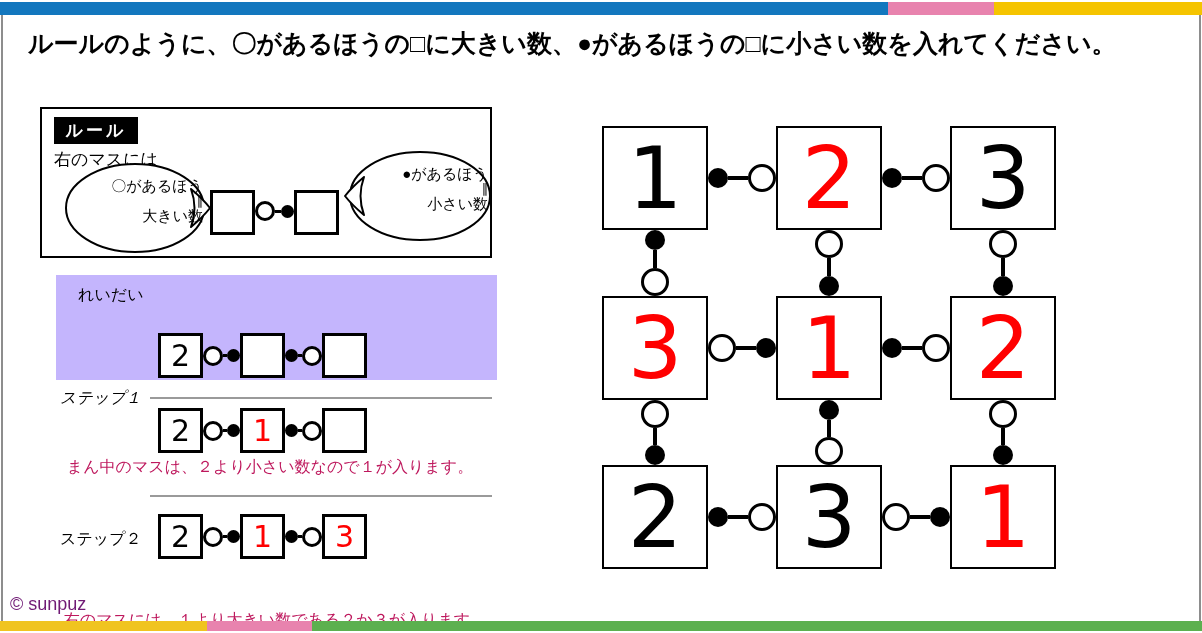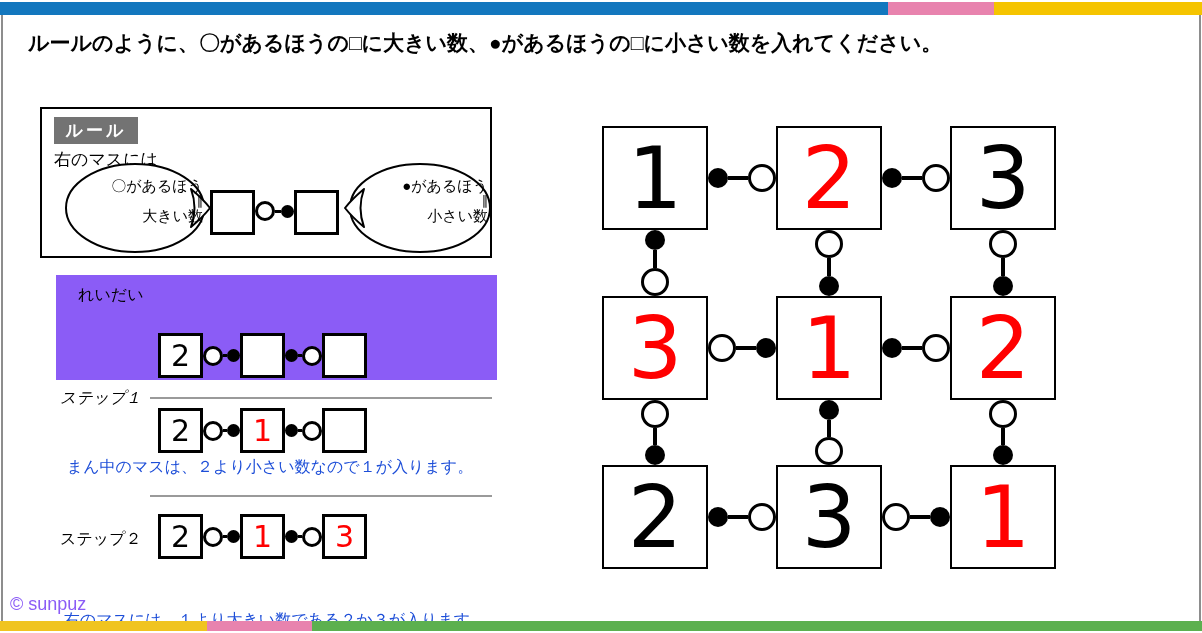--- a/index.html
+++ b/index.html
@@ -12,26 +12,26 @@
   }
   .abs { position: absolute; }
 
   
   .bar-seg { position: absolute; height: 13px; top: 2px; }
   .bbar-seg { position: absolute; height: 10px; top: 621px; }
   .edge-line { position: absolute; width: 2px; top: 15px; height: 606px; background: #8d8d8d; }
 
   
   .title { left: 28px; top: 25px; width: 1160px;
-           font-size: 21px; font-weight: bold; line-height: 36px; }
+           font-size: 25px; font-weight: bold; line-height: 36px; }
 
   
   .rule-box { left: 40px; top: 107px; width: 452px; height: 151px;
               border: 2.5px solid #000; background: #fff; }
-  .rule-badge { left: 12px; top: 8px; width: 84px; height: 27px; background: #737373;
+  .rule-badge { left: 12px; top: 8px; width: 84px; height: 27px; background: #000000;
                 color: #fff; font-size: 17px; font-weight: bold;
                 display: flex; align-items: center; justify-content: center; letter-spacing: 3px; }
   .rule-sub { left: 12px; top: 39px; font-size: 17px; }
   .bubble { width: 170px; height: 95px; }
   .bubble svg { position: absolute; left: 0; top: 0; }
   .bubble-text { position: absolute; text-align: right; font-size: 15px; line-height: 18px; }
   .bubble-eq { font-size: 13px; line-height: 12px; display: block; }
 
   
   .cell { border: 3px solid #000; background: #fff; display: flex; align-items: center;
@@ -40,41 +40,41 @@
   .mini-row .cell { width: 45px; height: 45px; font-size: 30px; }
   .mini-conn { display: flex; align-items: center; justify-content: space-between; width: 37px; }
   .c { border-radius: 50%; flex: none; }
   .mini-conn .c[data-type="open"]   { width: 20px; height: 20px; background: #fff; border: 3px solid #000; }
   .mini-conn .c[data-type="filled"] { width: 13px; height: 13px; background: #000; }
   .mini-conn .ln { height: 3px; background: #000; flex: 1; }
   [data-color="red"]   { color: #ff0000; }
   [data-color="black"] { color: #000; }
 
   
-  .example-box { left: 56px; top: 275px; width: 441px; height: 105px; background: #8b5cf6; }
+  .example-box { left: 56px; top: 275px; width: 441px; height: 105px; background: #c4b5fd; }
   .ex-text { position: absolute; left: 22px; font-size: 16px; }
   .step-label { font-size: 16px; }
   .sep { height: 2px; background: #9a9a9a; }
-  .note { font-size: 16px; color: #1d4ed8; text-align: center; line-height: 18px; }
+  .note { font-size: 16px; color: #be185d; text-align: center; line-height: 18px; }
 
   
   .puzzle { left: 602px; top: 126px; width: 454px; height: 443px; }
   .pz-cell { position: absolute; width: 106px; height: 104px; border: 2px solid #000;
              background: #fff; display: flex; align-items: center; justify-content: center;
              font-size: 86px; line-height: 1; font-family: "DejaVu Sans", sans-serif; }
   .pz-conn-h { position: absolute; display: flex; align-items: center;
                justify-content: space-between; width: 68px; height: 28px; }
   .pz-conn-h .ln { height: 3.5px; background: #000; flex: 1; }
   .pz-conn-v { position: absolute; display: flex; flex-direction: column; align-items: center;
                justify-content: space-between; width: 28px; }
   .pz-conn-v .ln { width: 3.5px; background: #000; flex: 1; }
   .puzzle .c[data-type="open"]   { width: 28px; height: 28px; background: #fff; border: 3.5px solid #000; }
   .puzzle .c[data-type="filled"] { width: 20px; height: 20px; background: #000; }
 
-  .copyright { left: 10px; top: 594px; font-size: 18px; color: #8b5cf6; }
+  .copyright { left: 10px; top: 594px; font-size: 18px; color: #701a75; }
 </style>
 </head>
 <body>
 
 <div class="page">
 
   <div class="bar-seg" style="left:0; width:888px; background:#1377be;"></div>
   <div class="bar-seg" style="left:888px; width:106px; background:#e883ae;"></div>
   <div class="bar-seg" style="left:994px; width:208px; background:#f5c400;"></div>
 
@@ -94,21 +94,21 @@
         <ellipse cx="70" cy="47" rx="69" ry="44" fill="#fff" stroke="#000" stroke-width="2"></ellipse>
         <path d="M126,28 Q138,38 145,47 Q138,56 126,66 Q133,47 126,28 Z" fill="#fff" stroke="#000" stroke-width="2" stroke-linejoin="round"></path>
       </svg>
       <div class="bubble-text" style="left:2px; top:16px; width:136px;">
         <span>〇があるほう</span><br>
         <span class="bubble-eq">∥</span>
         <span>大きい数</span>
       </div>
     </div>
 
-    <div class="abs bubble" style="left:300px; top:52px;">
+    <div class="abs bubble" style="left:300px; top:40px;">
       <svg width="170" height="95" viewBox="0 0 170 95">
         <ellipse cx="78" cy="47" rx="70" ry="44" fill="#fff" stroke="#000" stroke-width="2"></ellipse>
         <path d="M22,28 Q10,38 3,47 Q10,56 22,66 Q15,47 22,28 Z" fill="#fff" stroke="#000" stroke-width="2" stroke-linejoin="round"></path>
       </svg>
       <div class="bubble-text" style="left:10px; top:16px; width:136px;">
         <span>●があるほう</span><br>
         <span class="bubble-eq">∥</span>
         <span>小さい数</span>
       </div>
     </div>

